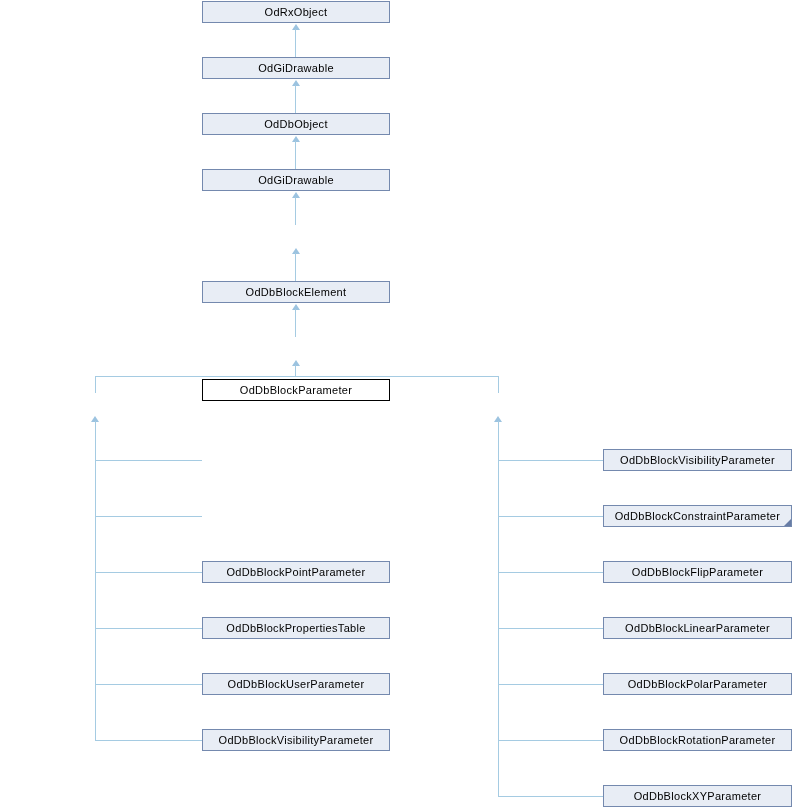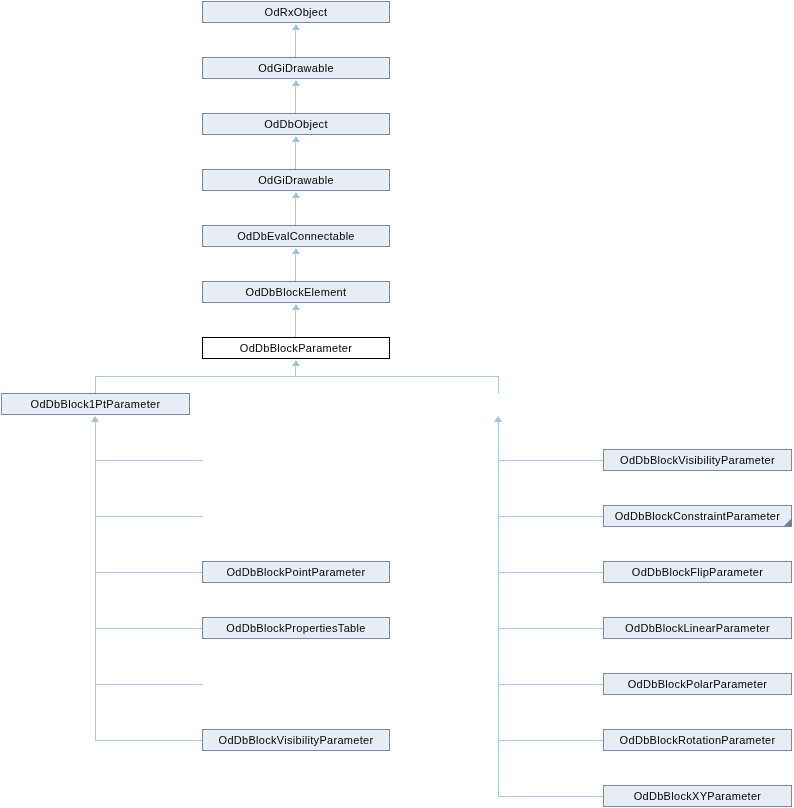--- a/index.html
+++ b/index.html
@@ -30,20 +30,21 @@
     letter-spacing:0.3px;
     display:flex;align-items:center;justify-content:center;
     white-space:nowrap;
     box-sizing:content-box;
     cursor:pointer;
   }
   .node.current{
     background:var(--current-fill);
     border:1px solid var(--current-border);
     cursor:default;
+    margin-top:42px;
   }
   .edge{
     position:absolute;
     background:var(--edge);
   }
   .arrow-up{
     position:absolute;
     width:0;height:0;
     border-left:4px solid transparent;
     border-right:4px solid transparent;
@@ -97,28 +98,27 @@
   <div class="edge" style="left:498px;top:572px;width:105px;height:1px"></div>
   <div class="edge" style="left:498px;top:628px;width:105px;height:1px"></div>
   <div class="edge" style="left:498px;top:684px;width:105px;height:1px"></div>
   <div class="edge" style="left:498px;top:740px;width:105px;height:1px"></div>
   <div class="edge" style="left:498px;top:796px;width:105px;height:1px"></div>
 
   <div class="node" style="left:202px;top:1px;width:186px">OdRxObject</div>
   <div class="node" style="left:202px;top:57px;width:186px">OdGiDrawable</div>
   <div class="node" style="left:202px;top:113px;width:186px">OdDbObject</div>
   <div class="node" style="left:202px;top:169px;width:186px">OdGiDrawable</div>
-  <div class="node" style="left:202px;top:225px;width:186px">OdDbEvalConnectable</div>
   <div class="node" style="left:202px;top:281px;width:186px">OdDbBlockElement</div>
   <div class="node current" style="left:202px;top:337px;width:186px">OdDbBlockParameter</div>
 
-  <div class="node" style="left:1px;top:393px;width:187px">OdDbBlock1PtParameter</div>
 
   <div class="node" style="left:202px;top:561px;width:186px">OdDbBlockPointParameter</div>
   <div class="node" style="left:202px;top:617px;width:186px">OdDbBlockPropertiesTable</div>
+  <div class="node" style="left:202px;top:673px;width:186px">OdDbBlockUserParameter</div>
   <div class="node" style="left:202px;top:729px;width:186px">OdDbBlockVisibilityParameter</div>
 
   <div class="node" style="left:603px;top:449px;width:187px">OdDbBlockVisibilityParameter</div>
   <div class="node" style="left:603px;top:505px;width:187px">
     <span>OdDbBlockConstraintParameter</span>
     <span class="corner-marker"></span>
   </div>
   <div class="node" style="left:603px;top:561px;width:187px">OdDbBlockFlipParameter</div>
   <div class="node" style="left:603px;top:617px;width:187px">OdDbBlockLinearParameter</div>
   <div class="node" style="left:603px;top:729px;width:187px">OdDbBlockRotationParameter</div>

